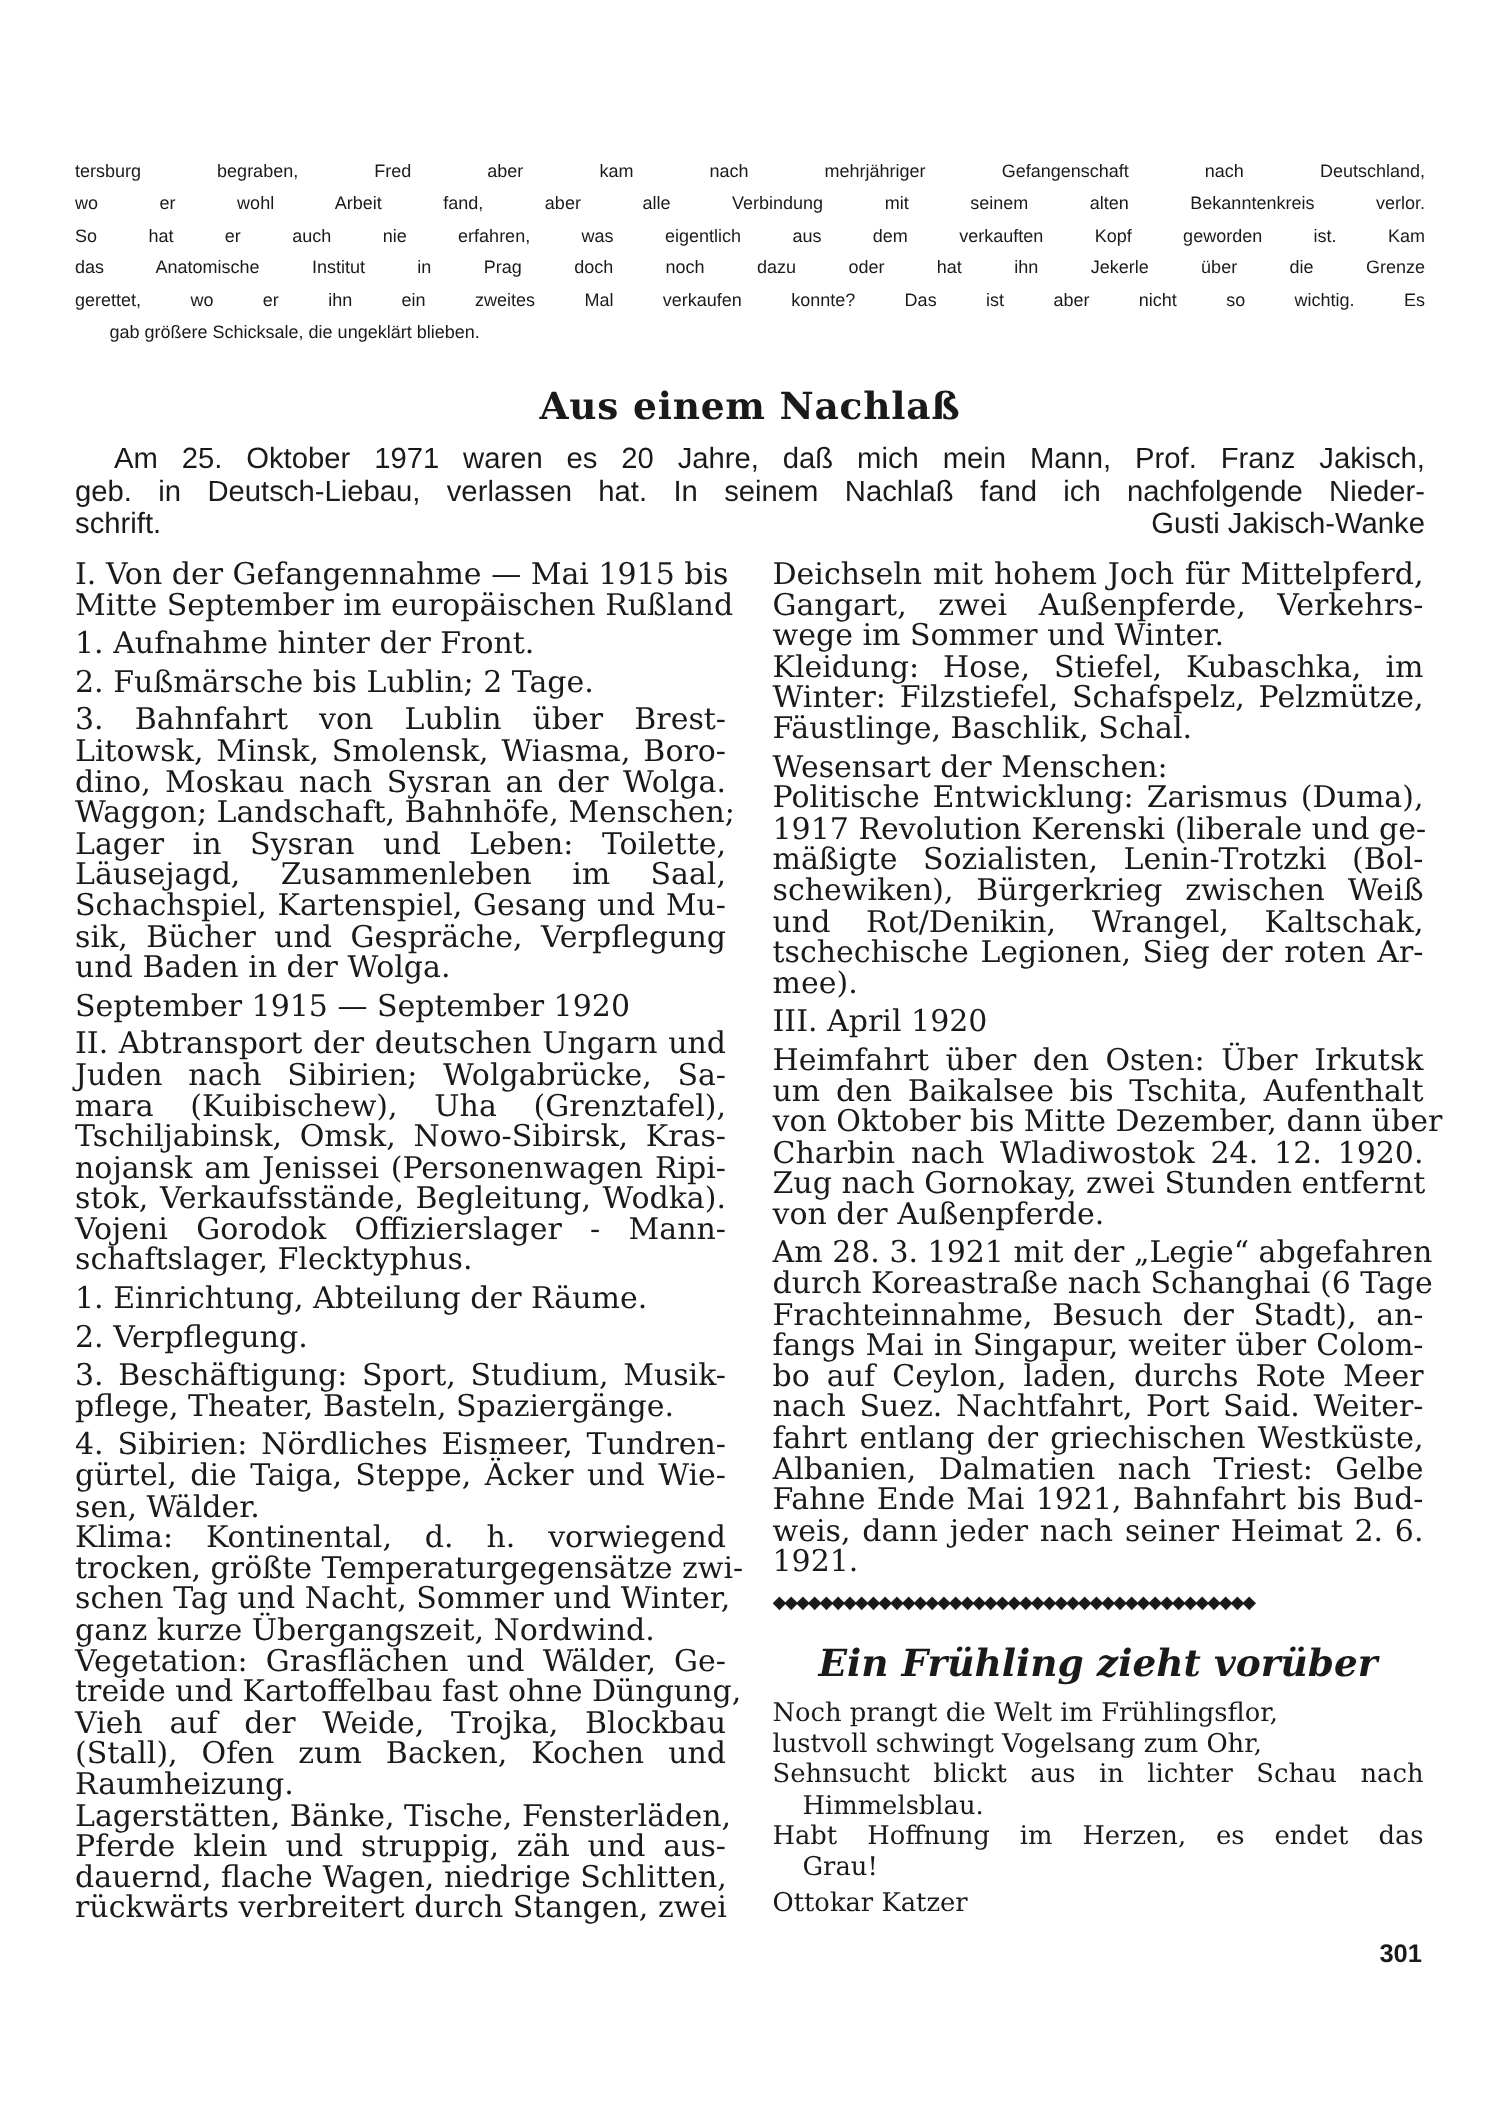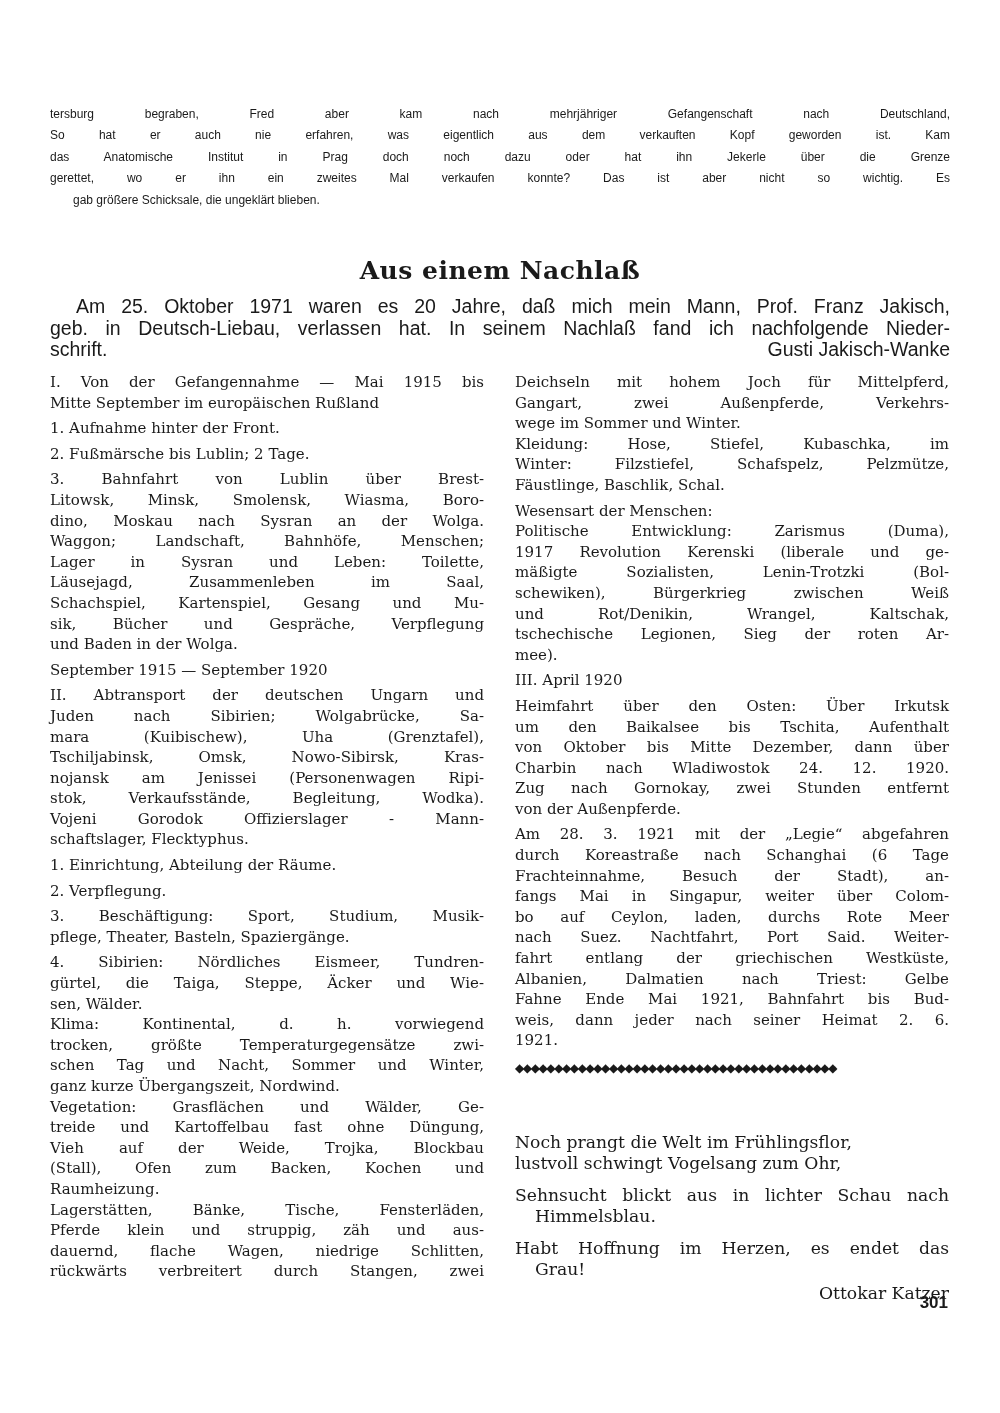--- a/index.html
+++ b/index.html
@@ -5,42 +5,43 @@
   html, body { margin: 0; padding: 0; background: #ffffff; }
   body { width: 1000px; height: 1413px; position: relative; overflow: hidden; color: #1a1a1a; }
   .page { position: absolute; left: 0; top: 0; width: 1000px; height: 1413px; }
   .intro { position: absolute; left: 50px; top: 104px; width: 900px; font-family: "Liberation Sans", sans-serif; font-size: 12px; line-height: 21.4px; }
   .intro .ln { display: block; white-space: nowrap; text-align: justify; text-align-last: justify; }
   .intro .ln.last { text-align-last: left; margin-left: 23px; }
   .title-gothic { position: absolute; left: 0; width: 1000px; top: 256px; text-align: center; font-family: "DejaVu Serif", serif; font-weight: bold; font-size: 25px; letter-spacing: 0.5px; }
   .lead { position: absolute; left: 50px; top: 296px; width: 900px; font-family: "Liberation Sans", sans-serif; font-size: 19.5px; line-height: 21.5px; }
   .lead .ln { display: block; white-space: nowrap; text-align: justify; text-align-last: justify; }
   .lead .row { display: flex; justify-content: space-between; }
-  .col { position: absolute; top: 372px; width: 434px; font-family: "DejaVu Serif", serif; font-size: 15px; line-height: 20.6px; }
+  .col { position: absolute; top: 372px; width: 434px; font-family: "DejaVu Serif", serif; font-size: 20px; line-height: 20.6px; }
   .col.left { left: 50px; }
   .col.right { left: 515px; }
   .col .ln { display: block; white-space: nowrap; text-align: justify; text-align-last: justify; }
   .col .ln.l { text-align-last: left; }
   .col .gap { height: 5px; }
   .ornament { position: absolute; left: 515px; top: 1061px; width: 434px; font-size: 12px; line-height: 14px; letter-spacing: -1.4px; white-space: nowrap; overflow: hidden; }
   .poem-title { position: absolute; left: 515px; top: 1094px; width: 434px; text-align: center; font-family: "DejaVu Serif", serif; font-style: italic; font-weight: bold; font-size: 25px; }
   .poem { position: absolute; left: 515px; top: 1132px; width: 434px; font-family: "DejaVu Serif", serif; font-size: 17.2px; line-height: 20.6px; }
   .poem .ln { display: block; white-space: nowrap; }
   .poem .ind { padding-left: 20px; }
-  .poem .just { text-align: justify; text-align-last: justify; margin-top: 12px; }
-  .poem .sig { text-align: right; margin-top: 3px; }
+  .poem .just { text-align: justify; text-align-last: justify; }
+  .poem .sig { margin-top: 3px; }
   .pageno { position: absolute; right: 52px; top: 1293px; font-family: "Liberation Sans", sans-serif; font-weight: bold; font-size: 17px; }
 </style>
 </head>
 <body>
 
 <div class="page">
 
   <div class="intro">
     <span class="ln">tersburg begraben, Fred aber kam nach mehrjähriger Gefangenschaft nach Deutschland,</span>
+    <span class="ln">wo er wohl Arbeit fand, aber alle Verbindung mit seinem alten Bekanntenkreis verlor.</span>
     <span class="ln">So hat er auch nie erfahren, was eigentlich aus dem verkauften Kopf geworden ist. Kam</span>
     <span class="ln">das Anatomische Institut in Prag doch noch dazu oder hat ihn Jekerle über die Grenze</span>
     <span class="ln">gerettet, wo er ihn ein zweites Mal verkaufen konnte? Das ist aber nicht so wichtig. Es</span>
     <span class="ln last">gab größere Schicksale, die ungeklärt blieben.</span>
   </div>
 
   <div class="title-gothic">Aus einem Nachlaß</div>
 
   <div class="lead">
     <span class="ln" style="text-indent:26px">Am 25. Oktober 1971 waren es 20 Jahre, daß mich mein Mann, Prof. Franz Jakisch,</span>
@@ -138,20 +139,21 @@
       <span class="ln">nach Suez. Nachtfahrt, Port Said. Weiter-</span>
       <span class="ln">fahrt entlang der griechischen Westküste,</span>
       <span class="ln">Albanien, Dalmatien nach Triest: Gelbe</span>
       <span class="ln">Fahne Ende Mai 1921, Bahnfahrt bis Bud-</span>
       <span class="ln">weis, dann jeder nach seiner Heimat 2. 6.</span>
       <span class="ln l">1921.</span>
     </div>
 
   <div class="ornament">◆◆◆◆◆◆◆◆◆◆◆◆◆◆◆◆◆◆◆◆◆◆◆◆◆◆◆◆◆◆◆◆◆◆◆◆◆◆◆◆◆</div>
 
+  <div class="poem-title">Ein Frühling zieht vorüber</div>
   <div class="poem" id="poem">
       <span class="ln">Noch prangt die Welt im Frühlingsflor,</span>
       <span class="ln">lustvoll schwingt Vogelsang zum Ohr,</span>
       <span class="ln just">Sehnsucht blickt aus in lichter Schau nach</span>
       <span class="ln ind">Himmelsblau.</span>
       <span class="ln just">Habt Hoffnung im Herzen, es endet das</span>
       <span class="ln ind">Grau!</span>
       <span class="ln sig">Ottokar Katzer</span>
     </div>
 

